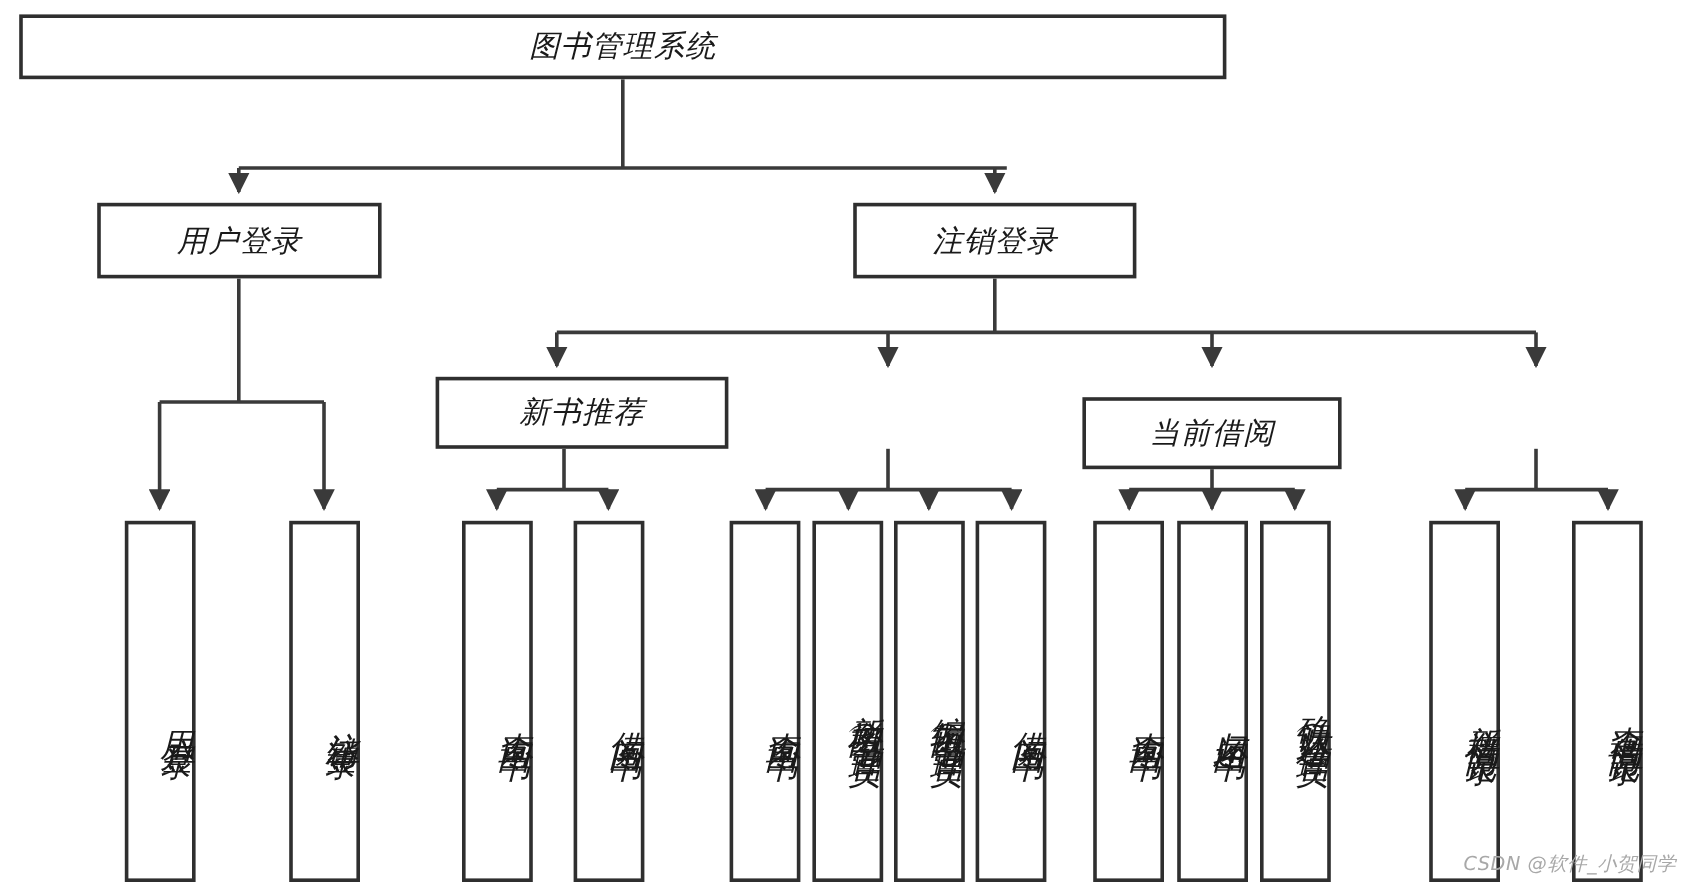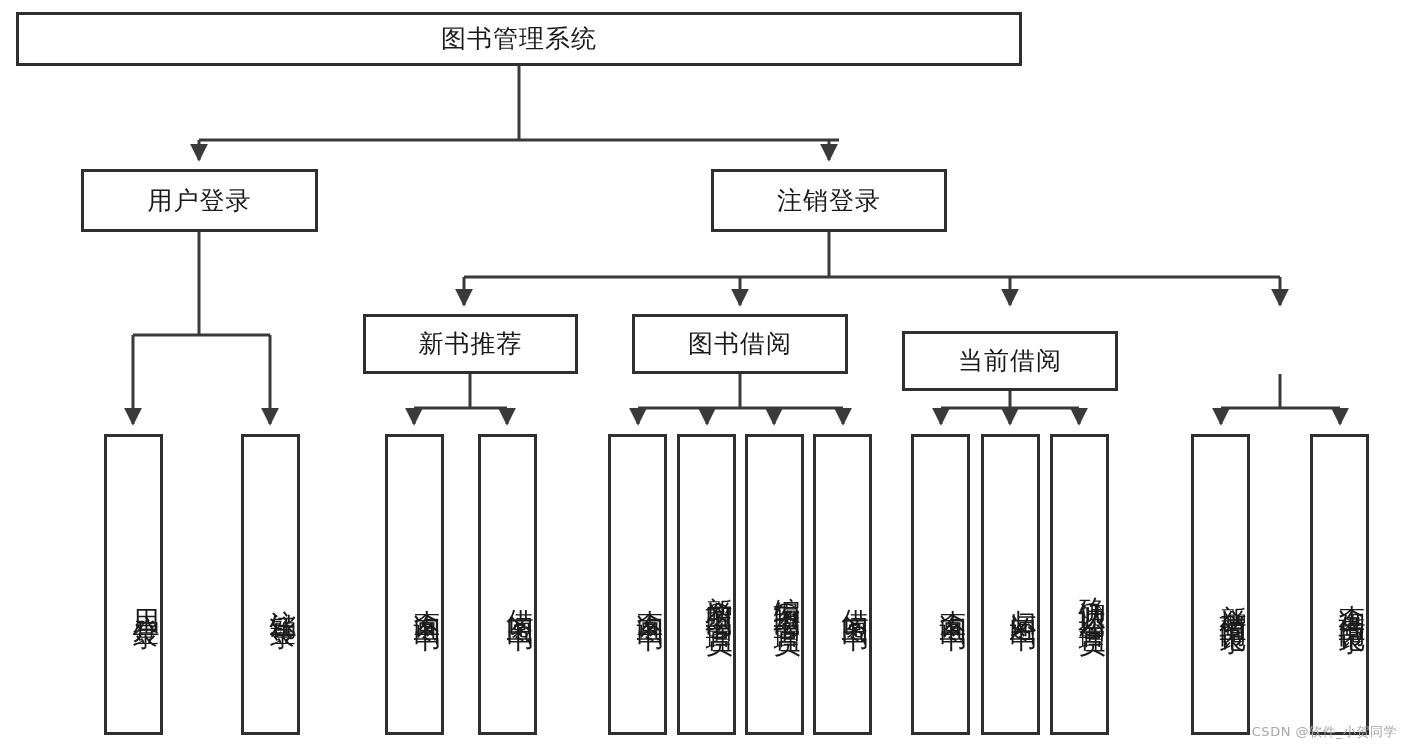--- a/index.html
+++ b/index.html
@@ -10,20 +10,21 @@
   }
   body {
     font-family: "DejaVu Sans", "Liberation Sans", sans-serif;
   }
   #canvas {
     position: relative;
     width: 1405px;
     height: 747px;
     background: #ffffff;
     overflow: hidden;
+    font-style: italic;
   }
   svg.edges {
     position: absolute;
     left: 0;
     top: 0;
     width: 1405px;
     height: 747px;
     pointer-events: none;
   }
   .node {
@@ -56,22 +57,22 @@
     letter-spacing: 5px;
   }
   .node.leaf .vtext {
     writing-mode: vertical-rl;
     text-orientation: upright;
     display: block;
   }
   .watermark {
     position: absolute;
     right: 8px;
-    bottom: 6px;
-    font-size: 13px;
+    bottom: 16px;
+    font-size: 16px;
     color: #a8a8a8;
     letter-spacing: 0.5px;
     white-space: nowrap;
   }
 </style>
 </head>
 <body>
 
 <div id="canvas">
 
@@ -129,25 +130,22 @@
     <span>图书管理系统</span>
   </div>
 
   <div class="node horiz" style="left:81px;top:169px;width:237px;height:63px;">
     <span>用户登录</span>
   </div>
   <div class="node horiz" style="left:711px;top:169px;width:236px;height:63px;">
     <span>注销登录</span>
   </div>
 
-  <div class="node horiz" style="left:363px;top:314px;width:215px;height:60px;">
+  <div class="node horiz" style="left:363px;top:314px;width:244px;height:60px;">
     <span>新书推荐</span>
-  </div>
-  <div class="node horiz" style="left:632px;top:314px;width:216px;height:60px;">
-    <span>图书借阅</span>
   </div>
   <div class="node horiz" style="left:902px;top:314px;width:216px;height:60px;margin-top:17px;">
     <span>当前借阅</span>
   </div>
 
   <div class="node leaf" style="left:104px;top:434px;width:59px;height:301px;">
     <span class="vtext">用户登录</span>
   </div>
   <div class="node leaf" style="left:241px;top:434px;width:59px;height:301px;">
     <span class="vtext">注销登录</span>

